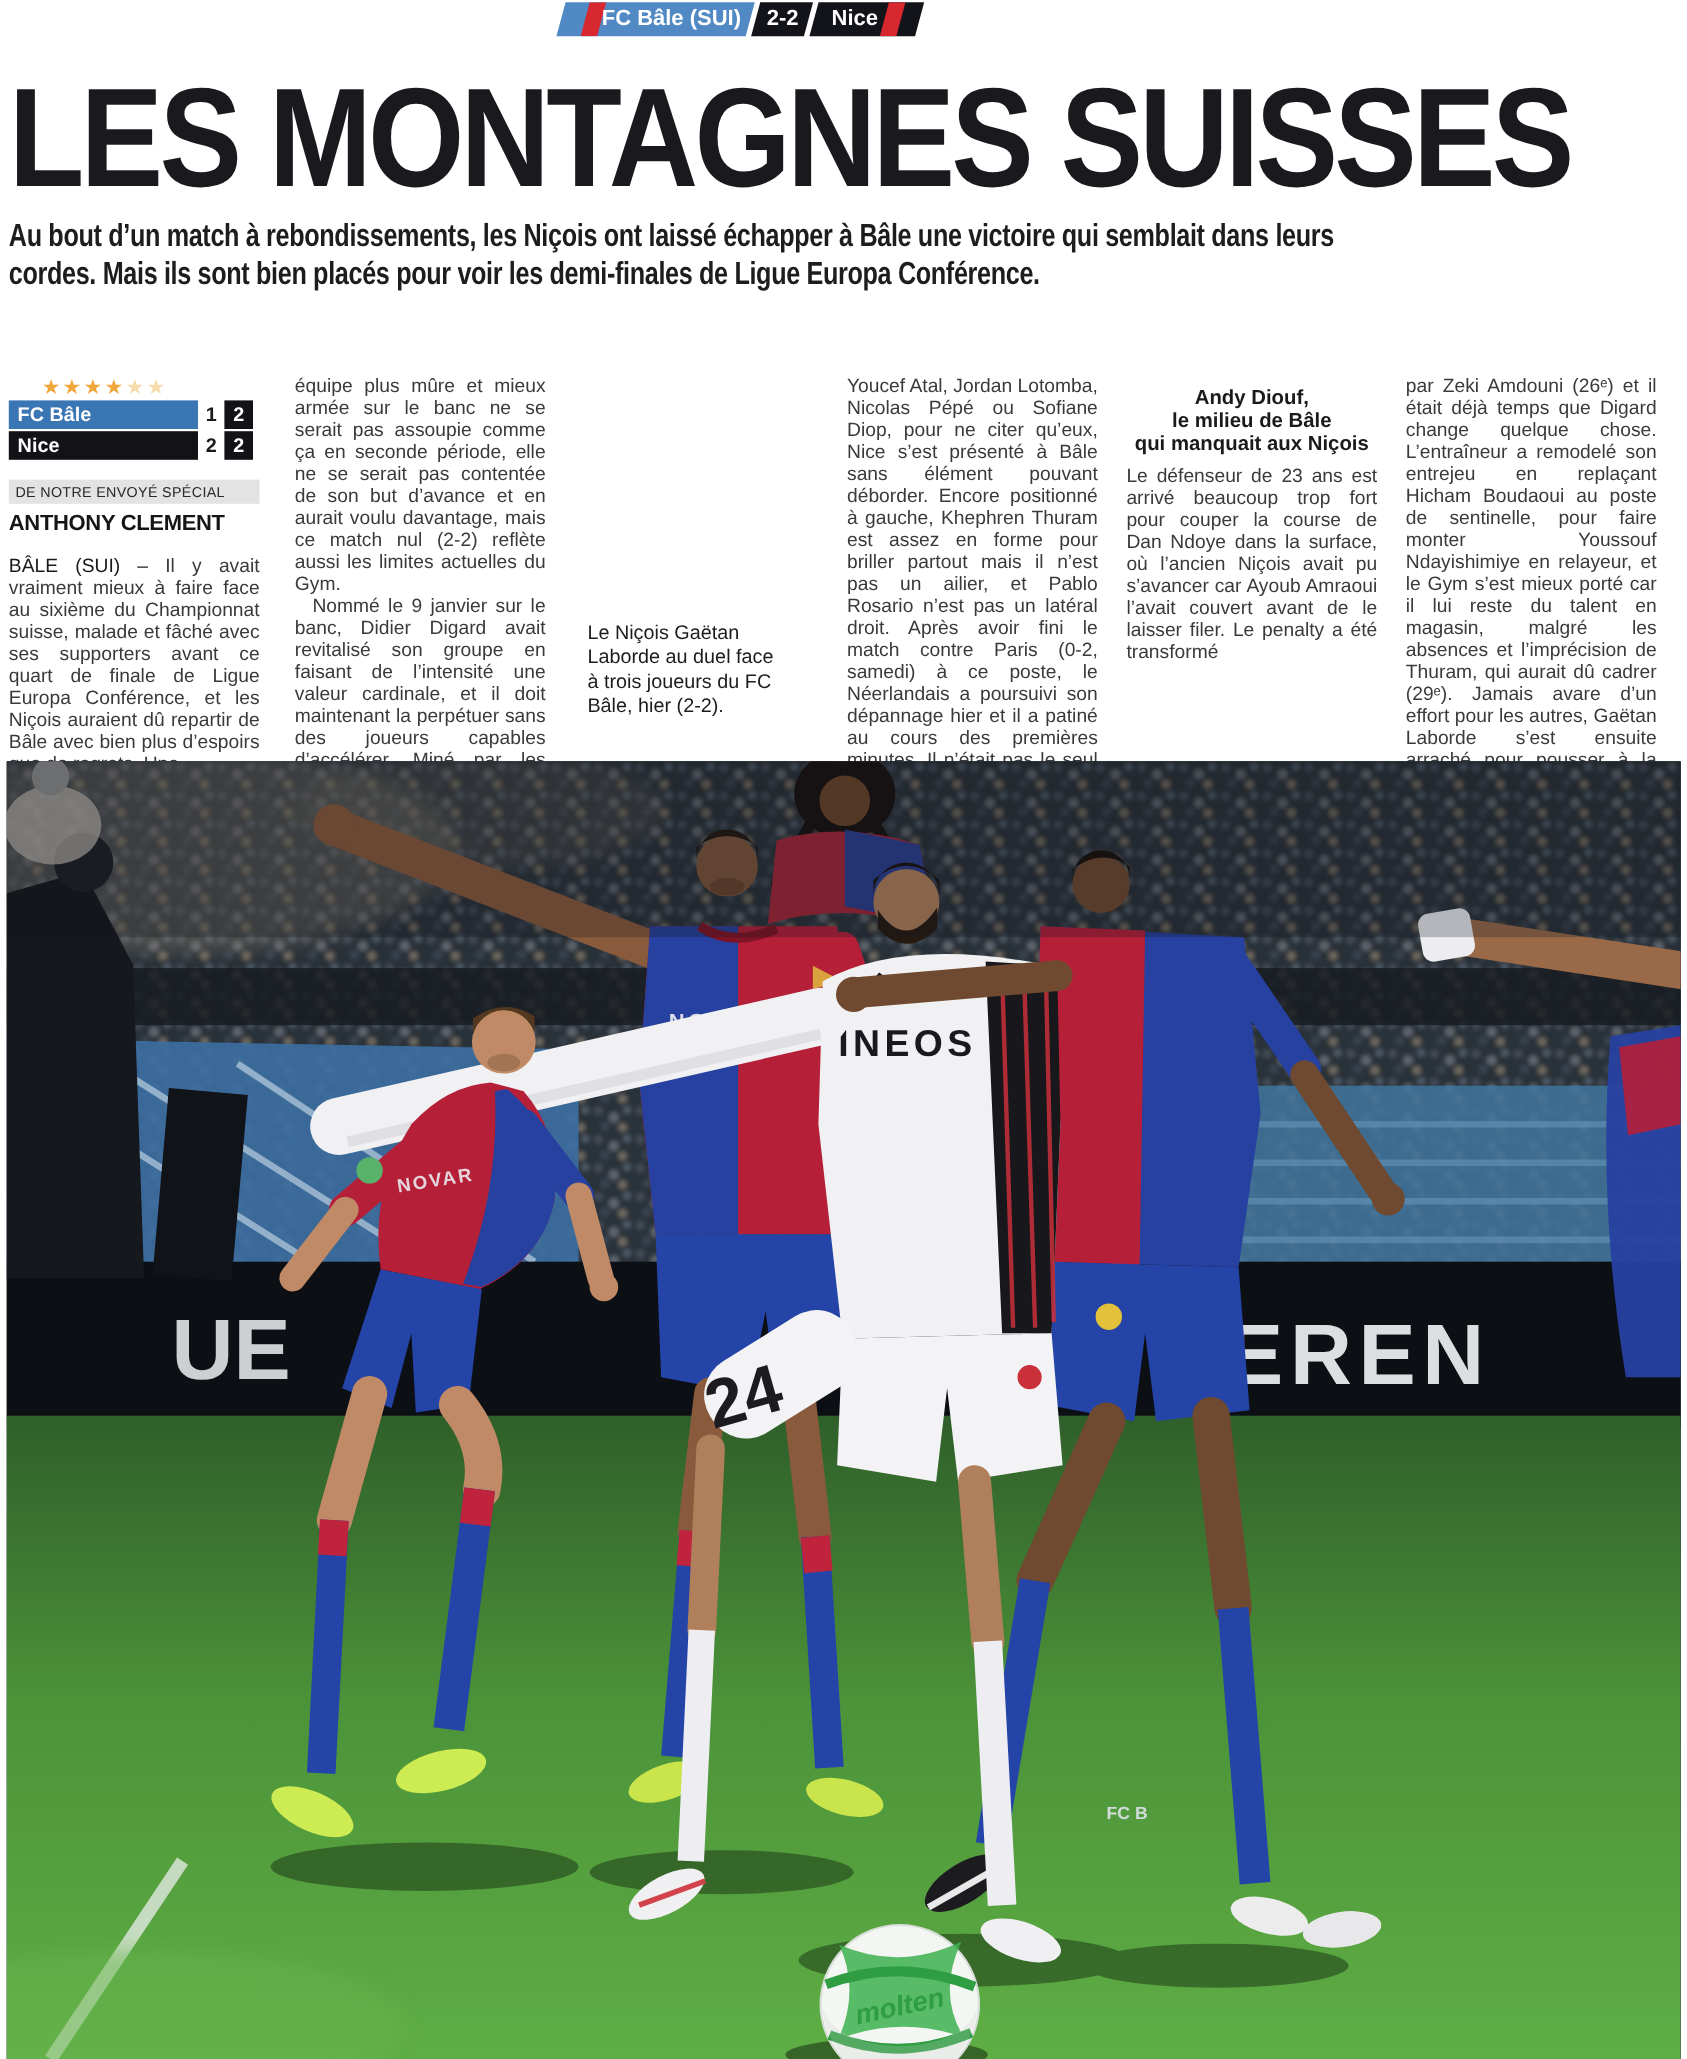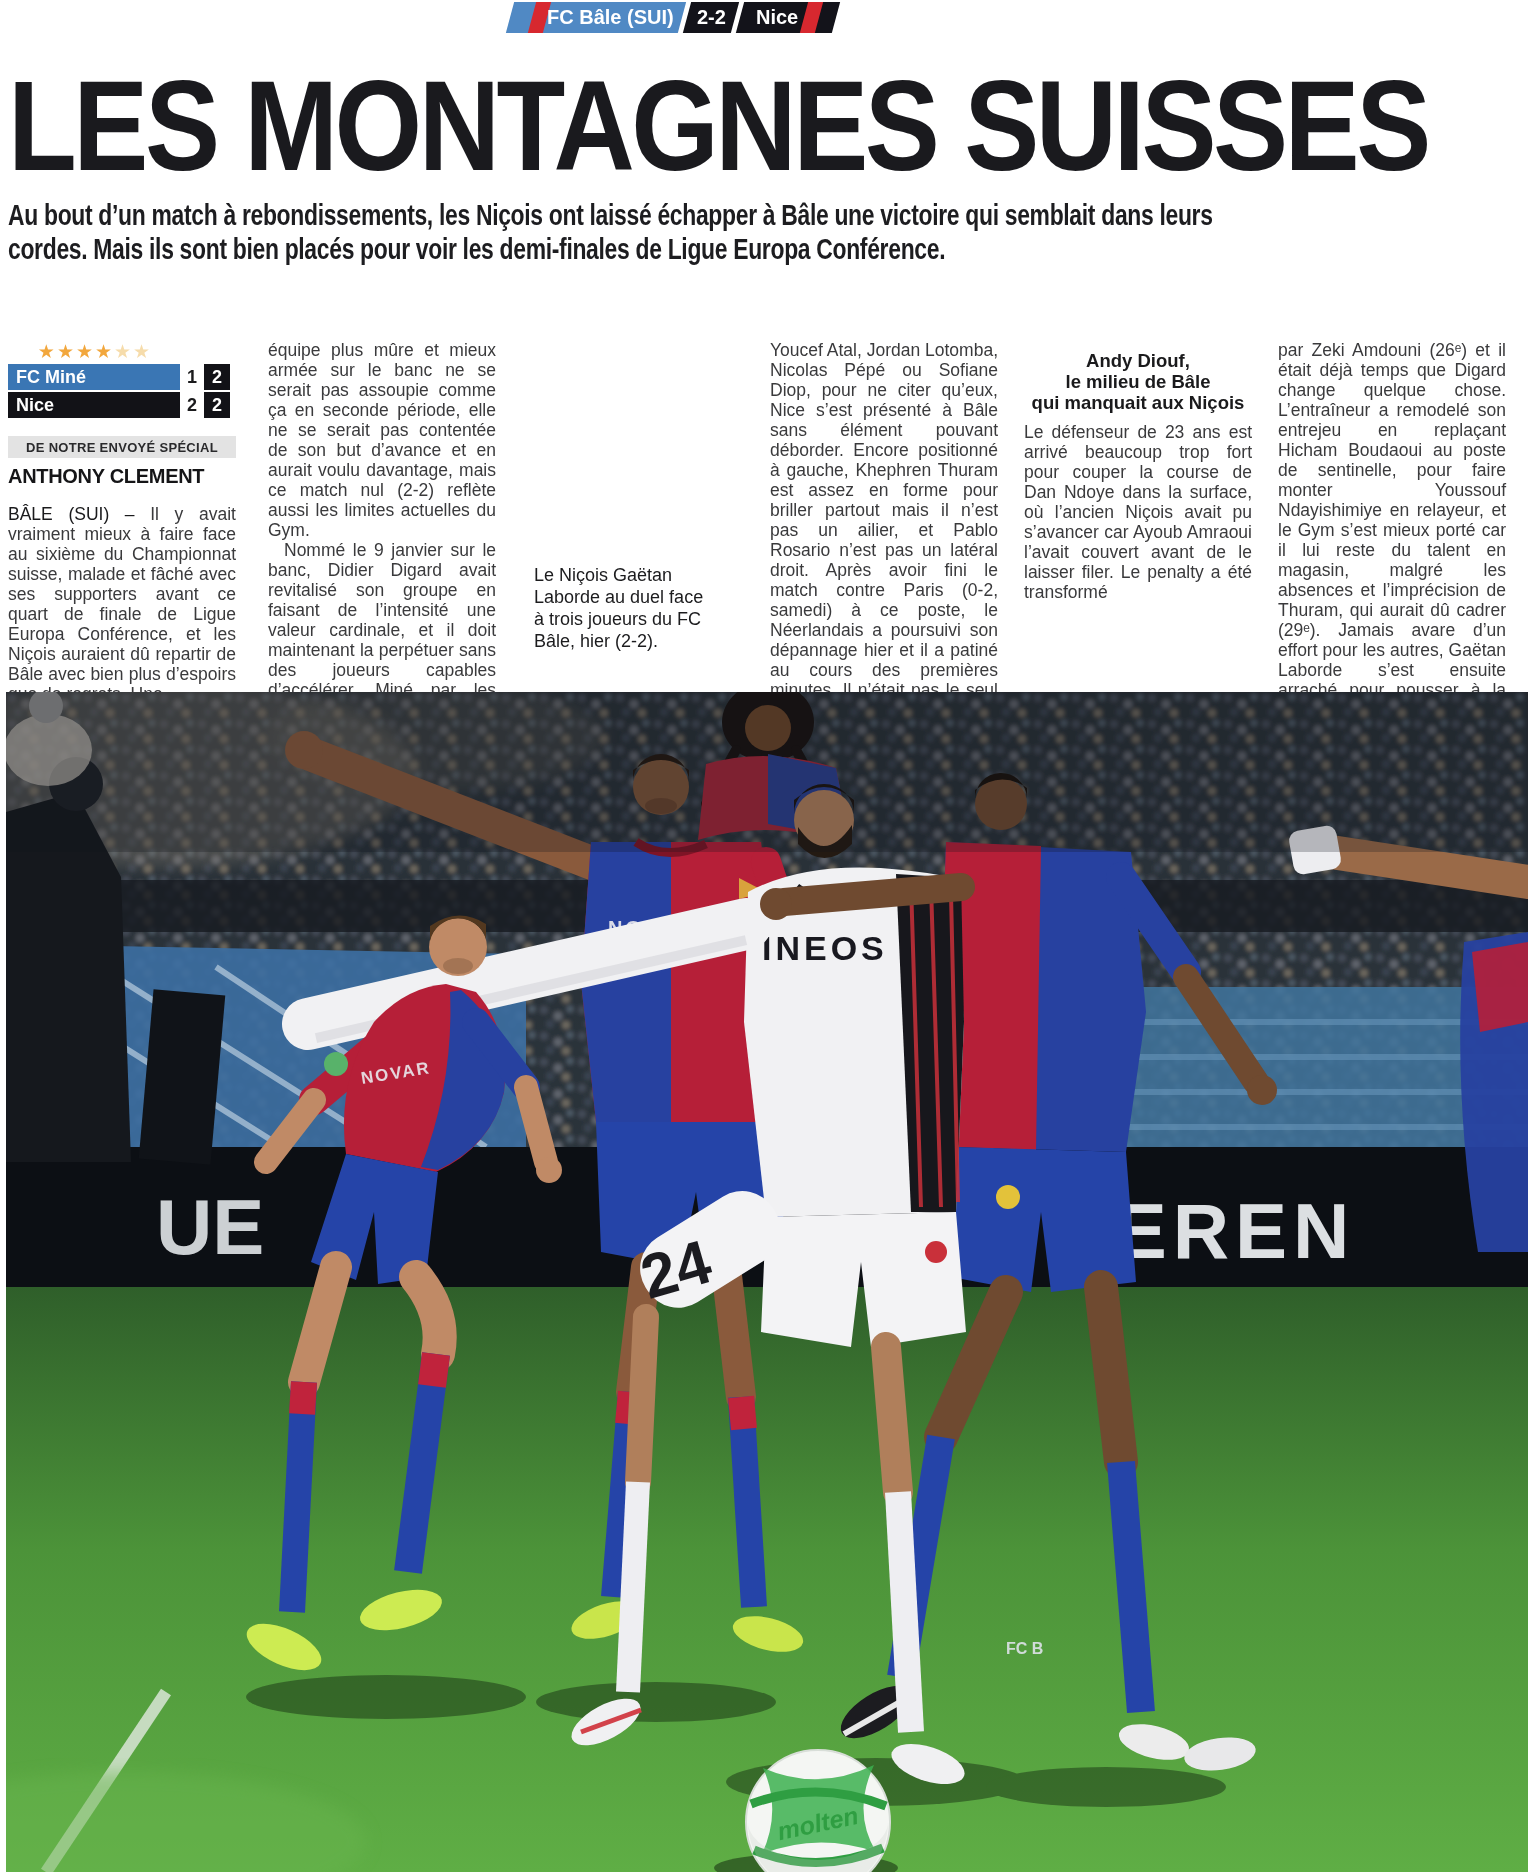--- a/index.html
+++ b/index.html
@@ -33,22 +33,22 @@
   .more{color:#3f9ad7;font-size:19px;letter-spacing:-3px;}
   
   .scorebox{width:224px;}
   .stars{height:22px;width:174px;text-align:center;font-size:19px;letter-spacing:2px;}
   .star{color:#f6dcab;} .star.filled{color:#f2a73d;}
   .srow{display:flex;align-items:center;margin-top:2px;}
   .bar{width:172px;height:26px;line-height:26px;color:#fff;font-weight:bold;font-size:18px;padding-left:8px;box-sizing:border-box;}
   .bar.blue{background:#3a76b4;} .bar.black{background:#121217;}
   .num{width:24px;text-align:center;font-weight:bold;font-size:18px;color:#1a1a1c;}
   .numbox{width:26px;height:26px;line-height:26px;text-align:center;background:#121217;color:#fff;font-weight:bold;font-size:18px;}
-  .kicker{margin-top:18px;background:#e3e3e3;color:#2a2a2c;font-weight:bold;font-size:13px;
-          letter-spacing:.3px;padding:4px 6px 3px 6px;text-align:center;}
+  .kicker{margin-top:18px;background:#e3e3e3;color:#2a2a2c;font-weight:normal;font-size:13px;
+          letter-spacing:.3px;padding:4px 6px 3px 6px;}
   .author{margin-top:7px;font-weight:bold;font-size:20px;color:#151517;letter-spacing:-.3px;}
   .col1 .body{margin-top:16px;}
   
   .caption{margin-top:224px;padding-left:18px;width:176px;font-weight:normal;font-size:18px;line-height:22px;color:#1c1c1e;}
   .subhead{margin:10px 0 9px 0;text-align:center;font-weight:bold;font-size:18.5px;line-height:21px;color:#1a1a1c;}
   
   .photo{position:absolute;top:692px;left:6px;width:1522px;height:1180px;overflow:hidden;background:#1d222b;}
 </style>
 </head>
 <body>
@@ -67,21 +67,21 @@
     </div>
   </div>
 
   <h1 class="headline">LES MONTAGNES SUISSES</h1>
   <p class="standfirst">Au bout d’un match à rebondissements, les Niçois ont laissé échapper à Bâle une victoire qui semblait dans leurs cordes. Mais ils sont bien placés pour voir les demi-finales de Ligue Europa Conférence.</p>
 
   <div class="col col1">
     <div class="scorebox">
       <div class="stars"><span class="star filled">★</span><span class="star filled">★</span><span class="star filled">★</span><span class="star filled">★</span><span class="star">★</span><span class="star">★</span></div>
       <div class="srow">
-        <div class="bar blue">FC Miné</div>
+        <div class="bar blue">FC Bâle</div>
         <div class="num">1</div>
         <div class="numbox">2</div>
       </div>
       <div class="srow">
         <div class="bar black">Nice</div>
         <div class="num">2</div>
         <div class="numbox">2</div>
       </div>
     </div>
     <div class="kicker">DE NOTRE ENVOYÉ SPÉCIAL</div>

